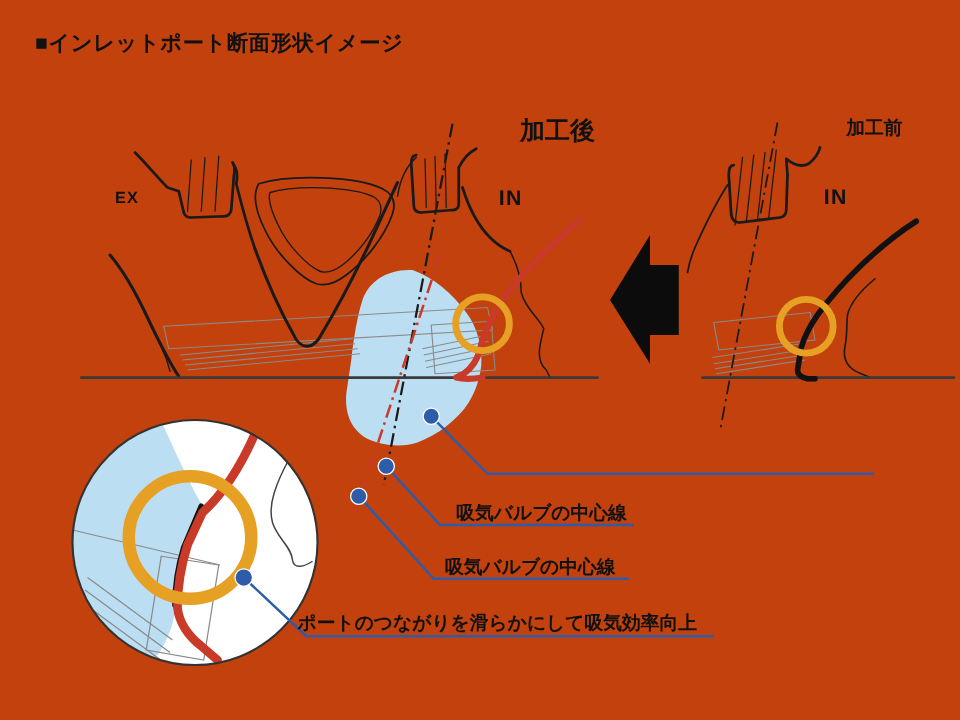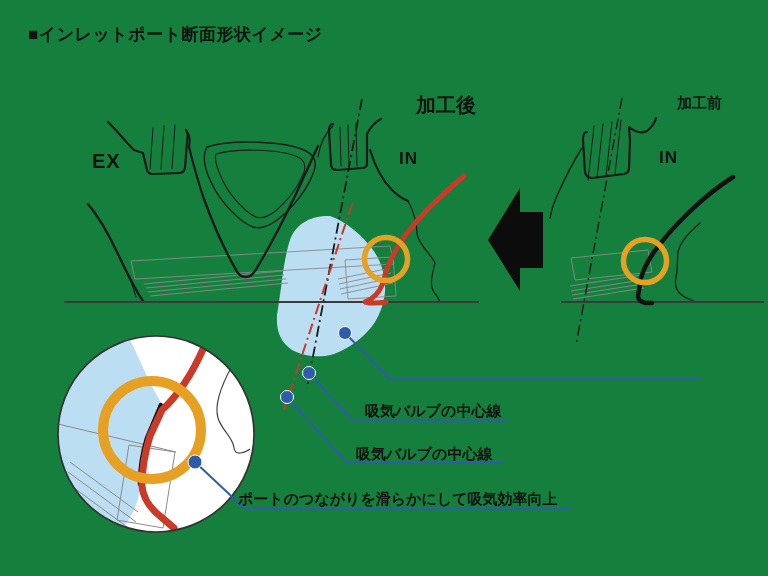--- a/index.html
+++ b/index.html
@@ -1,30 +1,30 @@
 <!DOCTYPE html>
 <html><head>
 <meta charset="utf-8">
 <style>
   html,body{margin:0;padding:0;background:#fff;}
   .stage{
-    position:relative;width:768px;height:576px;background:#15803d;
+    position:relative;width:768px;height:576px;background:#c2410c;
     font-family:"Liberation Sans","DejaVu Sans",sans-serif;
     overflow:hidden;
   }
   .stage svg{position:absolute;left:0;top:0;}
   .lbl{
     position:absolute;white-space:nowrap;line-height:1;
     color:#111;font-weight:bold;
   }
   .title{left:28px;top:26px;font-size:17px;letter-spacing:.5px;}
   .sec-after{left:416px;top:95px;font-size:20px;text-align:center;}
   .sec-before{left:677px;top:95px;font-size:15px;}
   .sec-comp{left:57px;top:327px;font-size:19px;letter-spacing:.5px;}
-  .ex-main{left:92px;top:151px;font-size:20px;letter-spacing:1px;}
+  .ex-main{left:92px;top:151px;font-size:13px;letter-spacing:1px;}
   .in-main{left:399px;top:150px;font-size:17px;letter-spacing:1px;}
   .in-before{left:659px;top:149px;font-size:17px;letter-spacing:1px;}
   .callout{font-size:15px;}
   .c1{left:392px;top:361px;}
   .c2{left:365px;top:403px;}
   .c3{left:356px;top:446px;}
   .c4{left:238px;top:491px;}
 </style>
 </head>
 <body>

